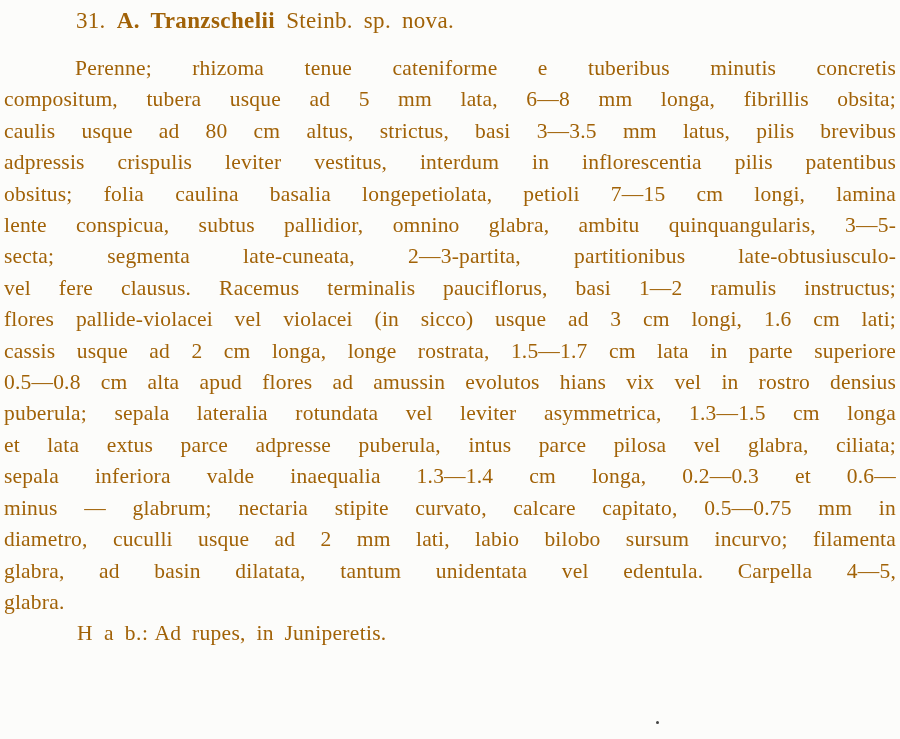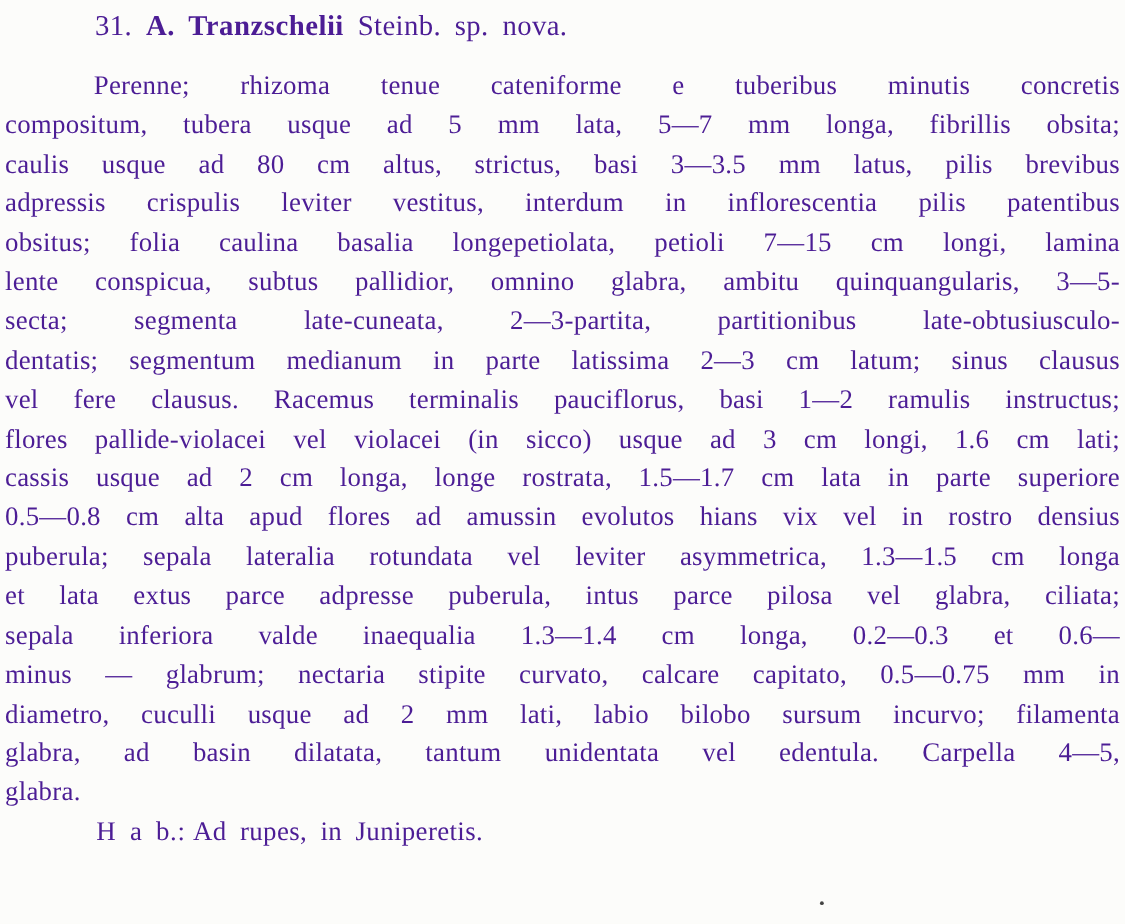--- a/index.html
+++ b/index.html
@@ -8,21 +8,21 @@
     background: #fbfbf9;
   }
   .page {
     position: relative;
     width: 900px;
     height: 739px;
     box-sizing: border-box;
     padding: 6px 4px 0 4px;
     overflow: hidden;
     background: #fcfcfa;
-    color: #4c1d95;
+    color: #a16207;
     font-family: "Liberation Serif", "DejaVu Serif", serif;
   }
   .heading {
     padding-left: 72px;
     font-size: 23px;
     line-height: 30px;
     word-spacing: 5px;
     letter-spacing: 0.3px;
     margin-bottom: 17px;
     white-space: nowrap;
@@ -71,27 +71,26 @@
 <div class="page">
 
   <div class="heading">
     <span class="num">31.</span>
     <span class="species">A. Tranzschelii</span>
     <span class="authority">Steinb. sp. nova.</span>
   </div>
 
   <div class="para">
     <div class="line indent">Perenne; rhizoma tenue cateniforme e tuberibus minutis concretis</div>
-    <div class="line">compositum, tubera usque ad 5 mm lata, 5—7 mm longa, fibrillis obsita;</div>
+    <div class="line">compositum, tubera usque ad 5 mm lata, 6—8 mm longa, fibrillis obsita;</div>
     <div class="line">caulis usque ad 80 cm altus, strictus, basi 3—3.5 mm latus, pilis brevibus</div>
     <div class="line">adpressis crispulis leviter vestitus, interdum in inflorescentia pilis patentibus</div>
     <div class="line">obsitus; folia caulina basalia longepetiolata, petioli 7—15 cm longi, lamina</div>
     <div class="line">lente conspicua, subtus pallidior, omnino glabra, ambitu quinquangularis, 3—5-</div>
     <div class="line">secta; segmenta late-cuneata, 2—3-partita, partitionibus late-obtusiusculo-</div>
-    <div class="line">dentatis; segmentum medianum in parte latissima 2—3 cm latum; sinus clausus</div>
     <div class="line">vel fere clausus. Racemus terminalis pauciflorus, basi 1—2 ramulis instructus;</div>
     <div class="line">flores pallide-violacei vel violacei (in sicco) usque ad 3 cm longi, 1.6 cm lati;</div>
     <div class="line">cassis usque ad 2 cm longa, longe rostrata, 1.5—1.7 cm lata in parte superiore</div>
     <div class="line">0.5—0.8 cm alta apud flores ad amussin evolutos hians vix vel in rostro densius</div>
     <div class="line">puberula; sepala lateralia rotundata vel leviter asymmetrica, 1.3—1.5 cm longa</div>
     <div class="line">et lata extus parce adpresse puberula, intus parce pilosa vel glabra, ciliata;</div>
     <div class="line">sepala inferiora valde inaequalia 1.3—1.4 cm longa, 0.2—0.3 et 0.6—</div>
     <div class="line">minus — glabrum; nectaria stipite curvato, calcare capitato, 0.5—0.75 mm in</div>
     <div class="line">diametro, cuculli usque ad 2 mm lati, labio bilobo sursum incurvo; filamenta</div>
     <div class="line">glabra, ad basin dilatata, tantum unidentata vel edentula. Carpella 4—5,</div>

